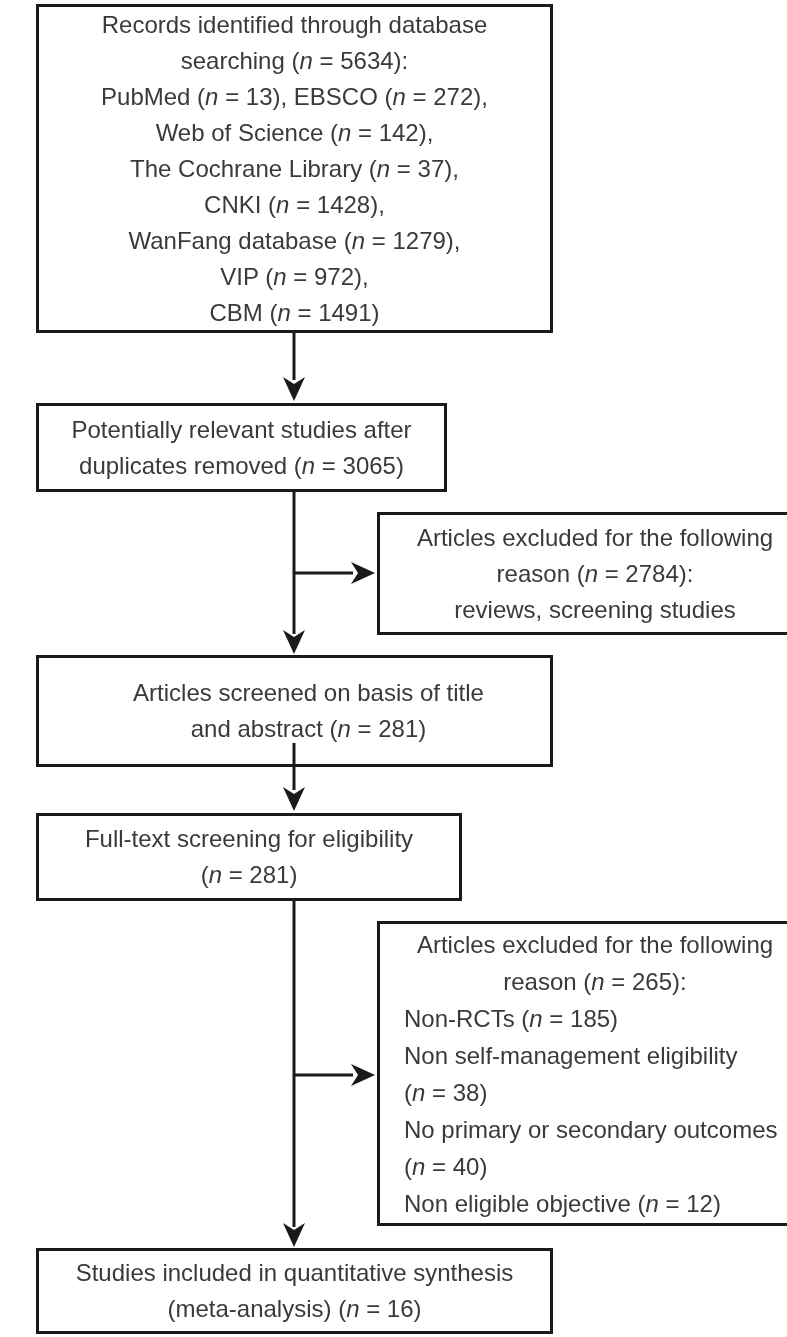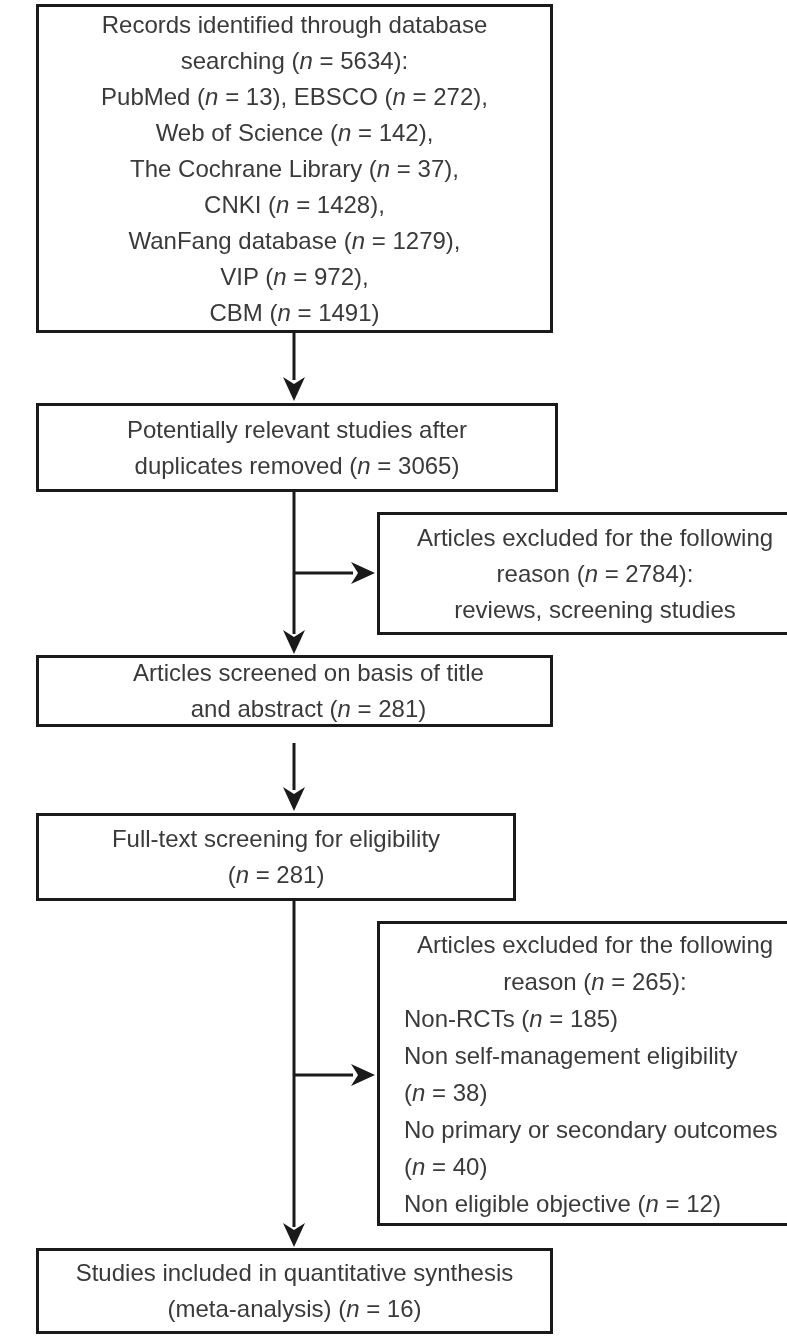--- a/index.html
+++ b/index.html
@@ -26,24 +26,24 @@
     flex-direction: column;
     justify-content: center;
     font-size: 24px;
     line-height: 36px;
     text-align: center;
   }
   .fbox .ln { white-space: nowrap; }
   .fbox i { font-style: italic; }
 
   #box-records      { left: 4px;   top: 4px;    width: 517px; height: 329px; line-height: 36px; }
-  #box-dedup        { left: 4px;   top: 403px;  width: 522px; height: 89px; }
+  #box-dedup        { left: 4px;   top: 403px;  width: 411px; height: 89px; }
   #box-excl1        { left: 345px; top: 512px;  width: 436px; height: 123px; }
-  #box-screened     { left: 4px;   top: 655px;  width: 517px; height: 72px; padding-left: 28px; }
-  #box-fulltext     { left: 4px;   top: 813px;  width: 480px; height: 88px; }
+  #box-screened     { left: 4px;   top: 655px;  width: 517px; height: 112px; padding-left: 28px; }
+  #box-fulltext     { left: 4px;   top: 813px;  width: 426px; height: 88px; }
   #box-excl2        { left: 345px; top: 921px;  width: 436px; height: 305px; line-height: 37px; }
   #box-included     { left: 4px;   top: 1248px; width: 517px; height: 86px; }
 
   #box-excl2 .left-lines { text-align: left; padding-left: 24px; }
 
   #arrow-layer {
     position: absolute;
     left: 0; top: 0;
     width: 787px; height: 1337px;
     pointer-events: none;

